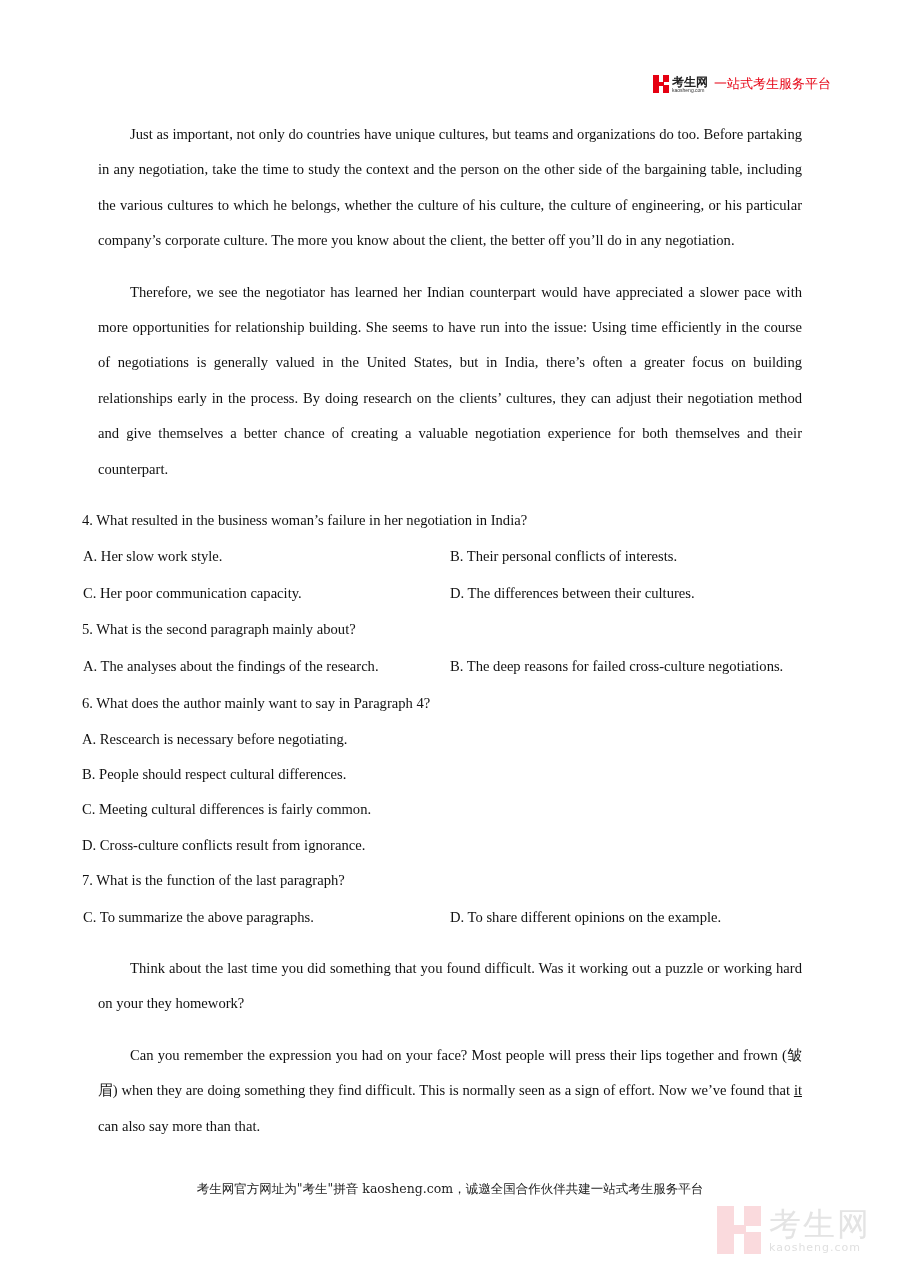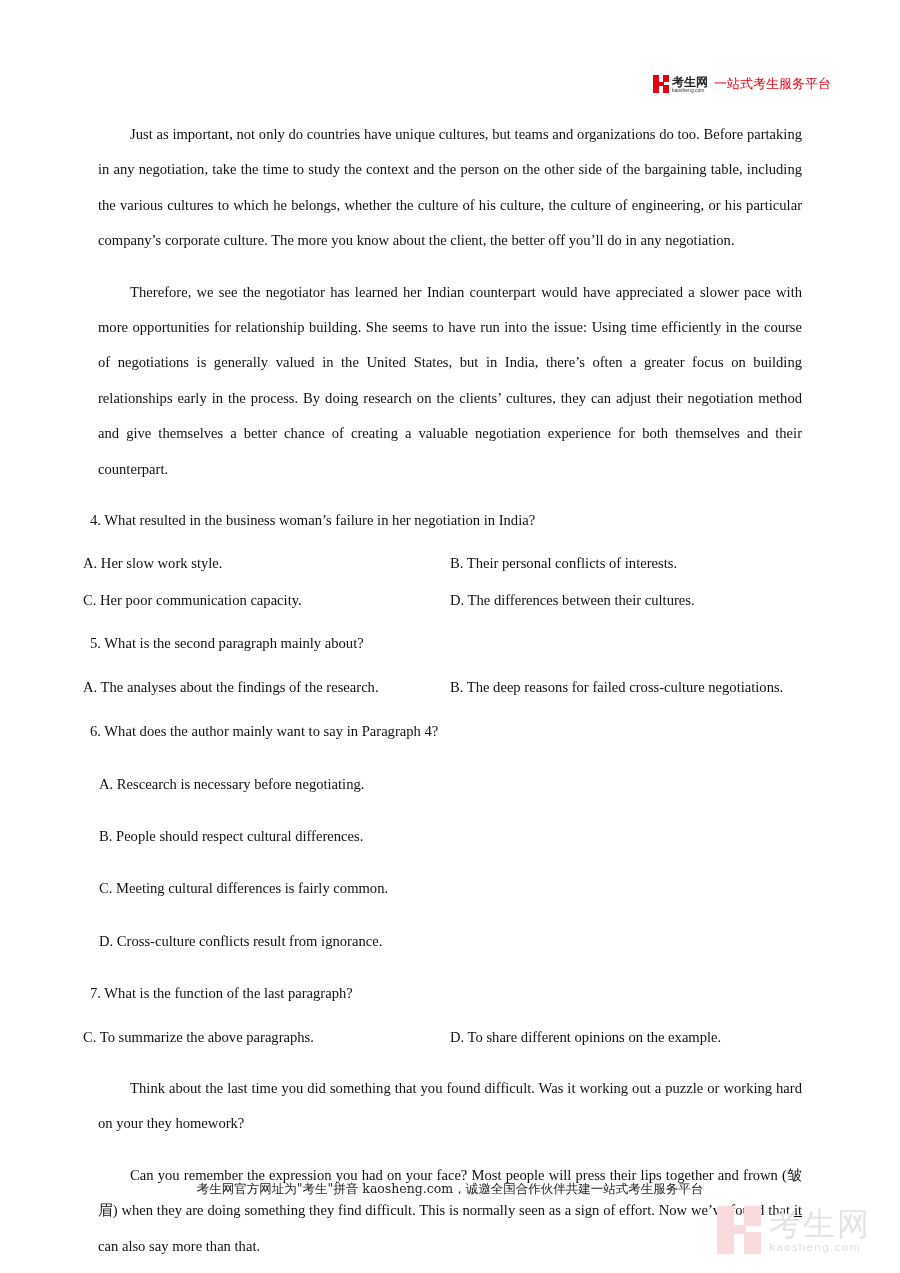--- a/index.html
+++ b/index.html
@@ -8,24 +8,24 @@
     .header-logo { position: absolute; left: 653px; top: 73px; height: 22px; display: flex; align-items: center; }
     .logo-mark { width: 16px; height: 18px; position: relative; margin-right: 3px; }
     .logo-mark .bar { position: absolute; background: #e60012; }
     .logo-text { display: flex; flex-direction: column; line-height: 1; margin-right: 6px; }
     .logo-cn { font-family: "DejaVu Sans", sans-serif; font-size: 12px; font-weight: bold; color: #222; letter-spacing: 0px; }
     .logo-en { font-family: "Liberation Sans", sans-serif; font-size: 5px; color: #333; }
     .logo-slogan { font-family: Liberation Sans, sans-serif; font-size: 13px; color: #e60012; }
 
     .content { position: absolute; left: 82px; top: 101px; width: 736px; font-size: 14.6px; line-height: 35.4px; }
     .para { text-align: justify; text-indent: 2.2em; margin: 16px; }
-    .q { margin: 8px; }
+    .q { margin: 0; }
     .opts2 { display: flex; margin: 1px; align-items: flex-end; }
     .opts2 .opt { width: 368px; }
-    .opt1 { margin: 17px; }
+    .opt1 { margin: 0; }
     .u { text-decoration: underline; }
 
     .footer-text { position: absolute; left: 0; width: 900px; top: 1181px; text-align: center;
                    font-size: 12.5px; color: #222; font-family: "DejaVu Serif", serif; }
     .watermark { position: absolute; left: 717px; top: 1206px; display: flex; align-items: center; opacity: 1; }
     .wm-mark { width: 44px; height: 48px; position: relative; margin-right: 8px; }
     .wm-mark .bar { position: absolute; background: #fadadd; }
     .wm-text { display: flex; flex-direction: column; line-height: 1; }
     .wm-cn { font-family: "DejaVu Sans", sans-serif; font-size: 32px; color: #e4e4e4; letter-spacing: 2px; }
     .wm-en { font-family: "DejaVu Sans", sans-serif; font-size: 11px; color: #e0e0e0; letter-spacing: 1px; margin-top: 2px; }

